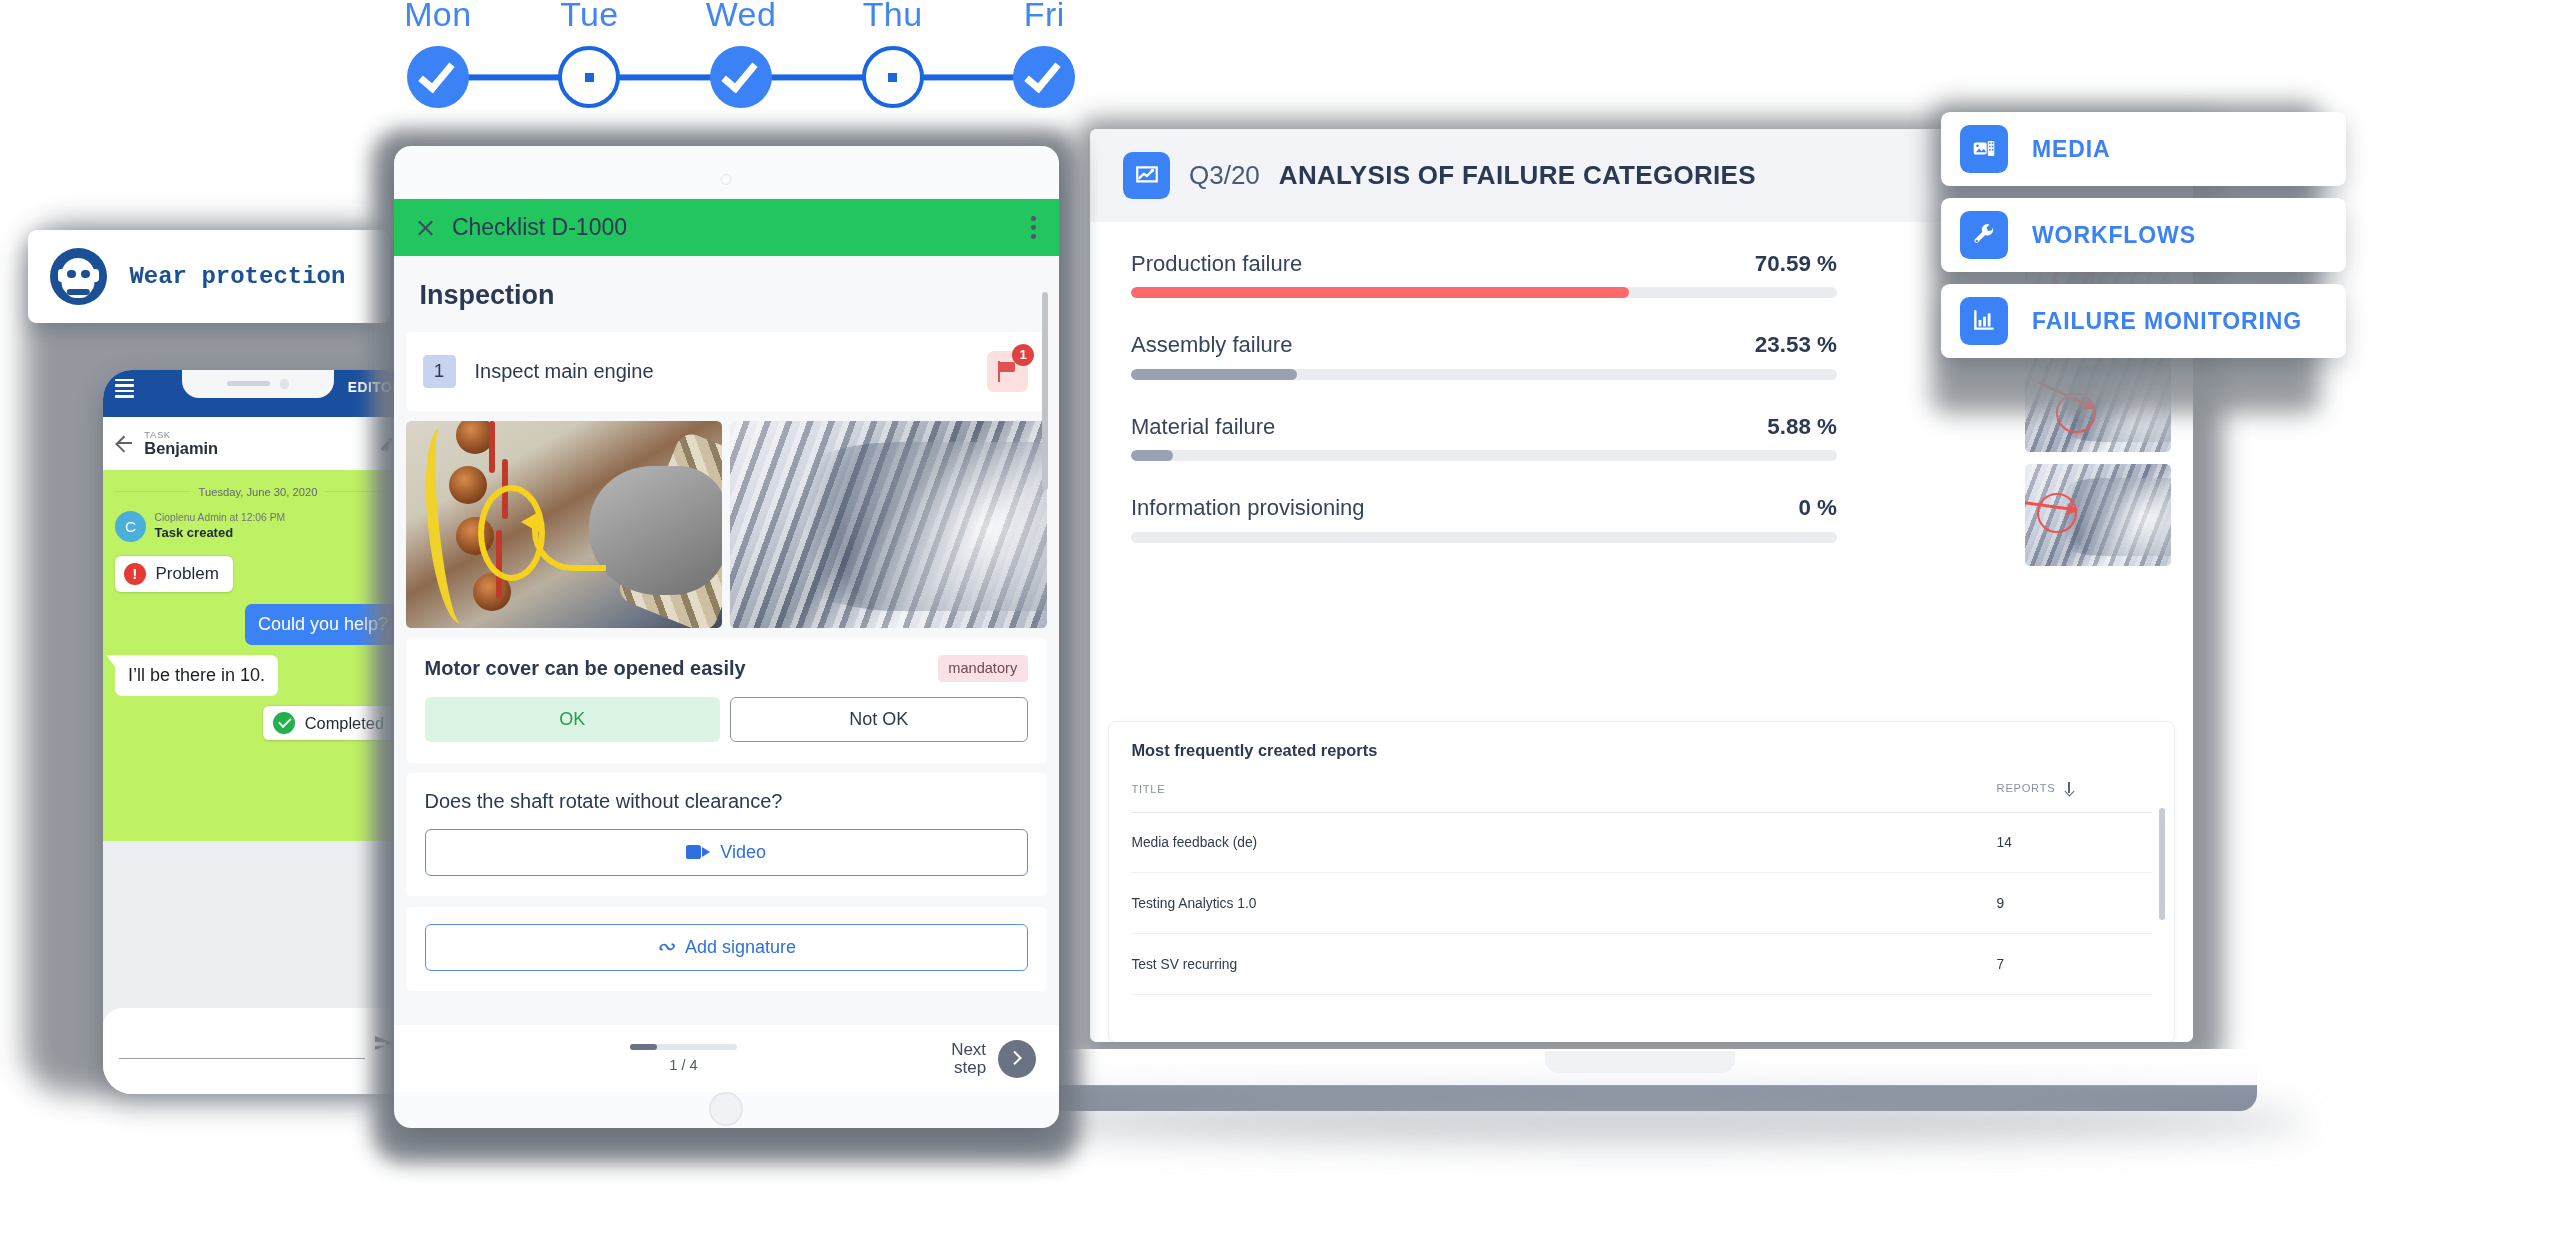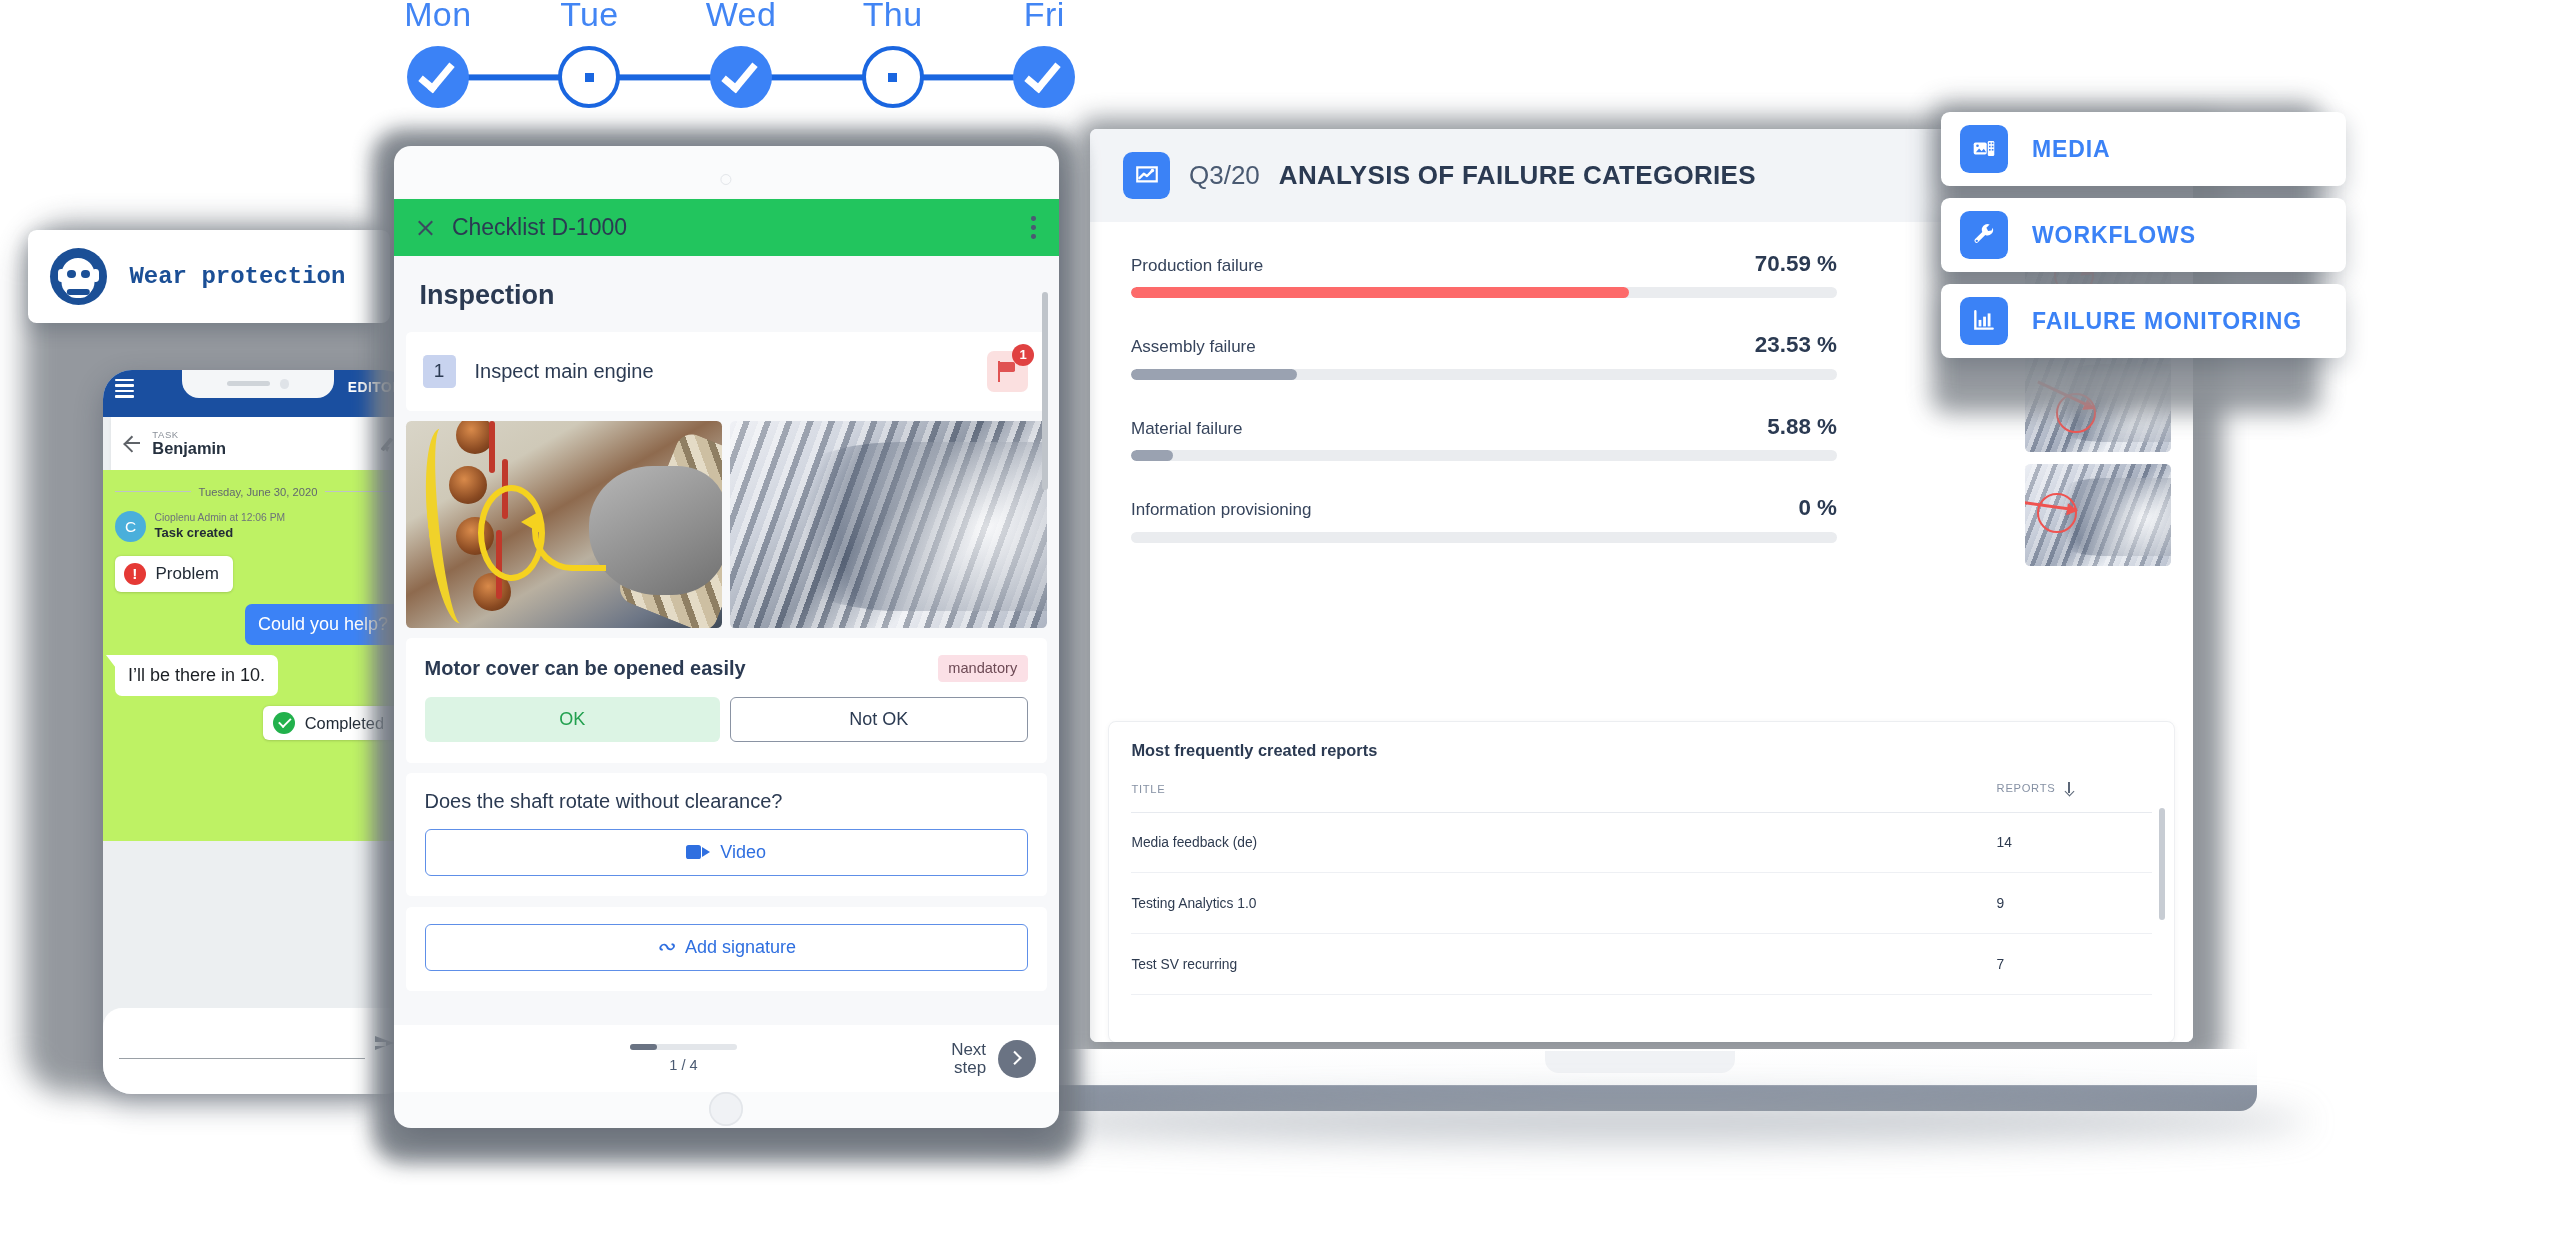--- a/index.html
+++ b/index.html
@@ -25,21 +25,21 @@
   #phone-outer { position: absolute; left: 24px; top: 211px; width: 396px; height: 930px; z-index: 20; }
   #phone-shadowbox { position: absolute; left: 0; top: 13px; width: 379px; height: 870px; background: #8b9096; border-radius: 45px; filter: blur(13.8px); opacity: .92; }
   #phone-body { position: absolute; left: 79px; top: 159px; width: 310px; height: 724px; background: #eceff1; border-radius: 29px; box-shadow: 0 10.3px 29px rgba(30,40,60,.30); overflow: hidden; }
   #phone-statusbar { height: 47px; background: #1a4fa0; position: relative; }
   #phone-notch { position: absolute; left: 50%; top: 0; transform: translateX(-50%); width: 152px; height: 27.6px; background: #f4f6f8; border-radius: 0 0 17px 17px; display: flex; align-items: center; justify-content: center; gap: 10.3px; }
   #phone-speaker { width: 43px; height: 5.2px; border-radius: 3.4px; background: #cfd4d9; }
   #phone-cam { width: 9.5px; height: 9.5px; border-radius: 50%; background: #dfe3e8; }
   #phone-burger { position: absolute; left: 12px; top: 8.6px; width: 19px; height: 19px; display: flex; flex-direction: column; justify-content: space-between; }
   #phone-burger i { display: block; height: 2.6px; background: #fff; border-radius: 0.9px; }
   #editor-chip { position: absolute; right: 10.3px; top: 9.5px; color: #fff; font-size: 13.8px; font-weight: 700; letter-spacing: 0.5px; }
-  #phone-appbar { height: 53px; background: #ffffff; display: flex; align-items: center; padding: 0 12px; gap: 10.3px; box-shadow: 0 1.7px 3.4px rgba(0,0,0,.07); margin-left: 8px; }
+  #phone-appbar { height: 53px; background: #ffffff; display: flex; align-items: center; padding: 0 12px; gap: 10.3px; box-shadow: 0 1.7px 3.4px rgba(0,0,0,.07); }
   .back-arrow { width: 19px; height: 19px; position: relative; flex: 0 0 auto; }
   .back-arrow::before { content: ""; position: absolute; left: 2.6px; top: 7.8px; width: 14.6px; height: 2.2px; background: #5f6368; }
   .back-arrow::after { content: ""; position: absolute; left: 2.6px; top: 4.3px; width: 9.5px; height: 9.5px; border-left: 2.2px solid #5f6368; border-bottom: 2.2px solid #5f6368; transform: rotate(45deg); }
   #appbar-txt { flex: 1; line-height: 1.05; }
   #appbar-kicker { font-size: 9.5px; color: #8a9099; letter-spacing: 0.6px; }
   #appbar-title { font-size: 16.4px; color: #26313f; font-weight: 700; }
   .pencil-icon { width: 19px; height: 19px; position: relative; }
   .pencil-icon::before { content: ""; position: absolute; left: 3.4px; top: 2.6px; width: 4.3px; height: 14.6px; background: #5f6368; transform: rotate(40deg); border-radius: 0.9px; }
   .pencil-icon::after { content: ""; position: absolute; left: 1.7px; bottom: 0.9px; width: 0; height: 0; border-left: 3.4px solid transparent; border-right: 3.4px solid transparent; border-top: 5.2px solid #5f6368; transform: rotate(-5deg); }
   #chat-area { height: 371px; background: #bef264; padding: 15.5px 12px 0; position: relative; }
@@ -90,21 +90,21 @@
 
   
   #dash-header { height: 93px; background: #f2f4f7; display: flex; align-items: center; padding-left: 33px; gap: 19px; }
   .sq-icon { width: 47px; height: 47px; border-radius: 9.5px; background: #3b82f6; display: flex; align-items: center; justify-content: center; flex: 0 0 auto; }
   #dash-quarter { font-size: 26px; color: #4a5a72; font-weight: 400; }
   #dash-title { font-size: 26px; color: #2b3a52; font-weight: 700; letter-spacing: 0.3px; }
   #dash-body { padding: 29px 0 0 0; background: #ffffff; height: 820px; position: relative; }
   #chart-card { margin: 0 31px 0 41px; }
   .bar-item { margin-bottom: 34px; }
   .bar-top { display: flex; justify-content: space-between; align-items: baseline; margin-bottom: 10.3px; }
-  .bar-name { font-size: 17px; color: #36445c; }
+  .bar-name { font-size: 22px; color: #36445c; }
   .bar-val { font-size: 22.4px; color: #2b3a52; font-weight: 700; }
   .bar-track { height: 11.2px; border-radius: 6px; background: #eaecef; position: relative; overflow: hidden; }
   .bar-fill { position: absolute; left: 0; top: 0; bottom: 0; border-radius: 6px; }
   #thumbs { position: absolute; right: 22.4px; top: 13.8px; width: 146px; display: flex; flex-direction: column; gap: 12px; }
   .thumb { width: 146px; height: 102px; border-radius: 5.2px; position: relative; overflow: hidden; background: linear-gradient(135deg,#e8ebf2 0%,#c3cad8 28%,#8e99ad 52%,#dfe4ec 72%,#aab3c4 100%); }
   .thumb::before { content: ""; position: absolute; left: -18%; top: -22%; width: 150%; height: 150%; background: repeating-linear-gradient(118deg, rgba(255,255,255,.82) 0 4.3px, rgba(60,72,92,.55) 4.3px 8.6px, rgba(255,255,255,.35) 8.6px 14.6px); opacity: .55; transform: rotate(-7deg); }
   .thumb::after { content: ""; position: absolute; left: 8%; top: 14%; width: 92%; height: 76%; border-radius: 50% 0 0 50%; background: radial-gradient(circle at 80% 50%, rgba(255,255,255,.55), rgba(70,84,108,.35) 60%, transparent 72%); }
   .t-circle { position: absolute; width: 40px; height: 40px; border: 2.6px solid #ef5350; border-radius: 50%; z-index: 3; }
   .t-arrow { position: absolute; height: 2.6px; background: #ef5350; z-index: 3; transform-origin: left center; }
   .t-arrow::after { content: ""; position: absolute; left: -0.9px; top: -5.2px; border-right: 11.2px solid #ef5350; border-top: 6px solid transparent; border-bottom: 6px solid transparent; }

